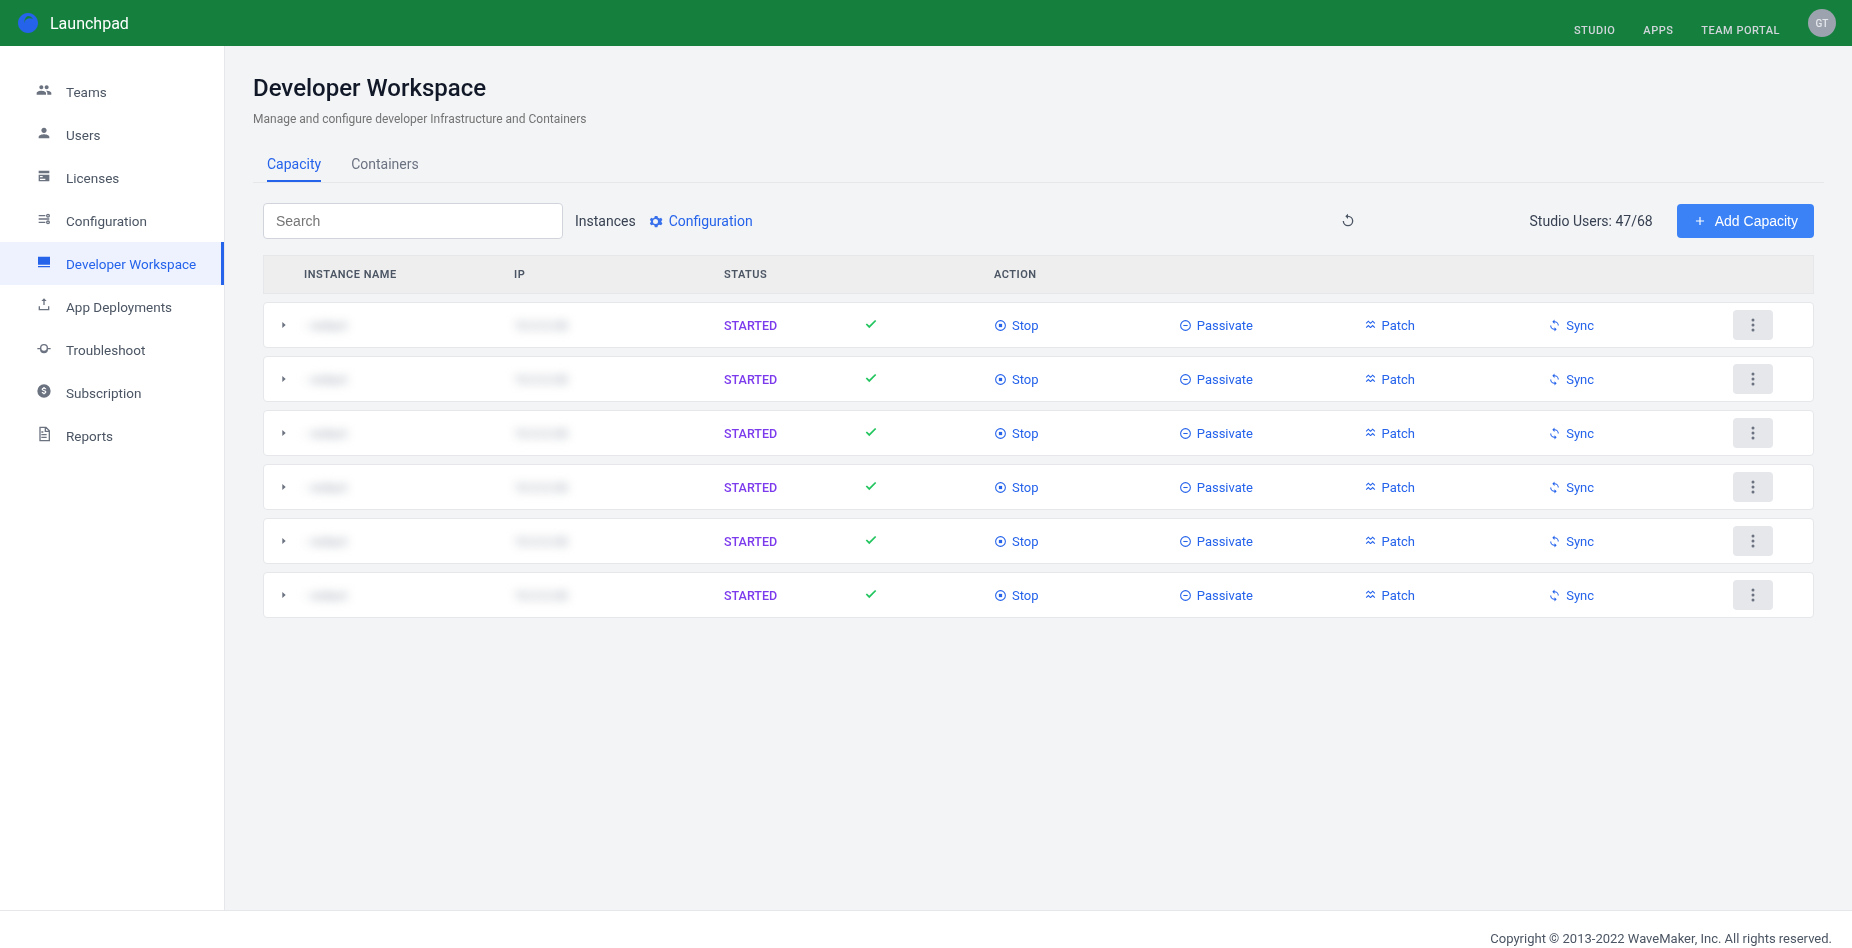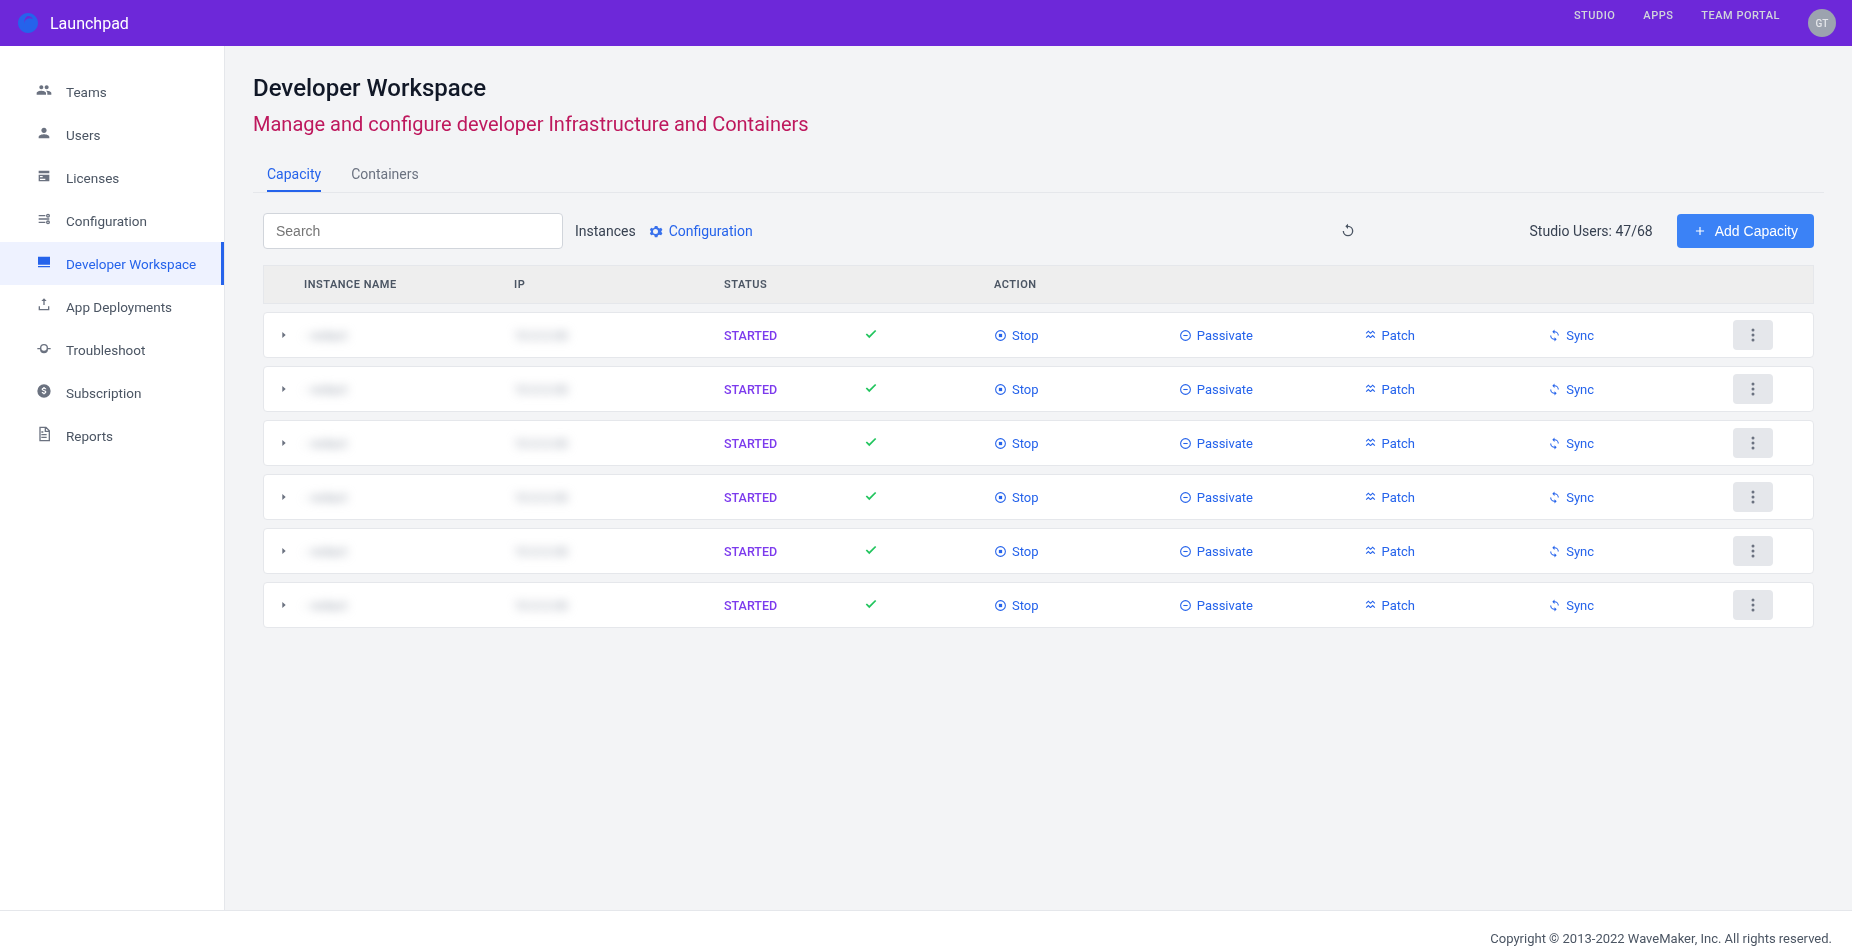--- a/index.html
+++ b/index.html
@@ -1,41 +1,41 @@
 <!DOCTYPE html>
 <html><head>
 <meta charset="utf-8">
 <style>
 * { box-sizing: border-box; margin: 0; padding: 0; }
 body { font-family: -apple-system, BlinkMacSystemFont, "Segoe UI", Roboto, Helvetica, Arial, sans-serif; background: #f3f4f6; color: #374151; }
 
 
-.header { background: #6d28d9; height: 46px; display: flex; align-items: center; padding: 0 16px; }
+.header { background: #15803d; height: 46px; display: flex; align-items: center; padding: 0 16px; }
 .logo-wrap { display: flex; align-items: center; gap: 10px; }
 .logo-icon { width: 24px; height: 24px; }
 .logo-text { color: #fff; font-size: 16px; font-weight: 400; }
 .header-spacer { flex: 1; }
-.header-links { display: flex; align-items: flex-start; gap: 28px; }
+.header-links { display: flex; align-items: flex-end; gap: 28px; }
 .header-link { color: #d1d5db; font-size: 11px; font-weight: 500; letter-spacing: 0.5px; cursor: pointer; }
 .avatar { width: 28px; height: 28px; border-radius: 50%; background: #9ca3af; display: flex; align-items: center; justify-content: center; color: #e5e7eb; font-size: 10px; font-weight: 500; }
 
 
 .body-wrap { display: flex; }
 .sidebar { width: 225px; min-height: calc(100vh - 46px - 38px); background: #fff; border-right: 1px solid #e5e7eb; padding-top: 24px; }
 .main { flex: 1; padding: 28px 28px 0 28px; min-height: calc(100vh - 46px - 38px); }
 
 
 .nav-item { display: flex; align-items: center; gap: 14px; padding: 12px 16px 12px 36px; color: #4b5563; font-size: 13.5px; cursor: pointer; border-radius: 0 20px 20px 0; margin-right: 6px; }
 .nav-item.active { background: #eef2ff; color: #2563eb; border-right: 3px solid #2563eb; margin-right: 0; border-radius: 0; }
 .nav-item.active .nav-icon { color: #2563eb; }
 .nav-icon { width: 16px; height: 16px; color: #6b7280; flex-shrink: 0; }
 
 
 .page-title { font-size: 24px; font-weight: 500; color: #111827; margin-bottom: 10px; }
-.page-subtitle { font-size: 20px; color: #be185d; margin-bottom: 22px; }
+.page-subtitle { font-size: 12px; color: #737373; margin-bottom: 22px; }
 
 
 .tabs { display: flex; gap: 30px; border-bottom: 1px solid #e5e7eb; margin-bottom: 20px; padding-left: 14px; }
 .tab { padding: 8px 0; font-size: 14px; color: #6b7280; cursor: pointer; border-bottom: 2px solid transparent; }
 .tab.active { color: #2563eb; border-bottom-color: #2563eb; }
 
 
 .toolbar { display: flex; align-items: center; gap: 12px; padding: 0 10px 16px 10px; }
 .search-input { width: 300px; height: 36px; border: 1px solid #d1d5db; border-radius: 4px; padding: 0 12px; font-size: 14px; outline: none; }
 .toolbar-label { font-size: 14px; color: #374151; }

